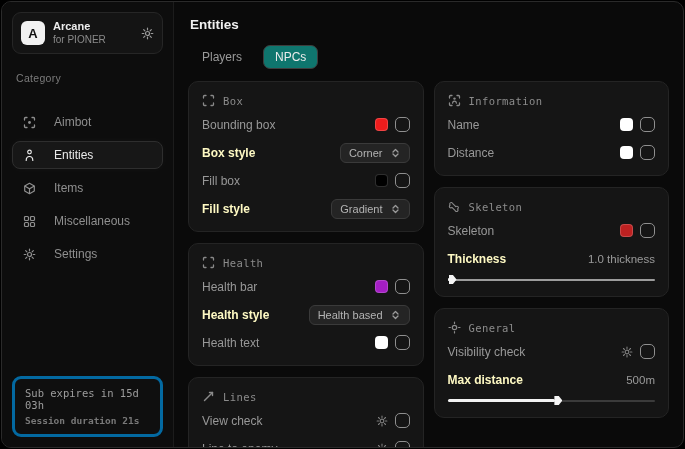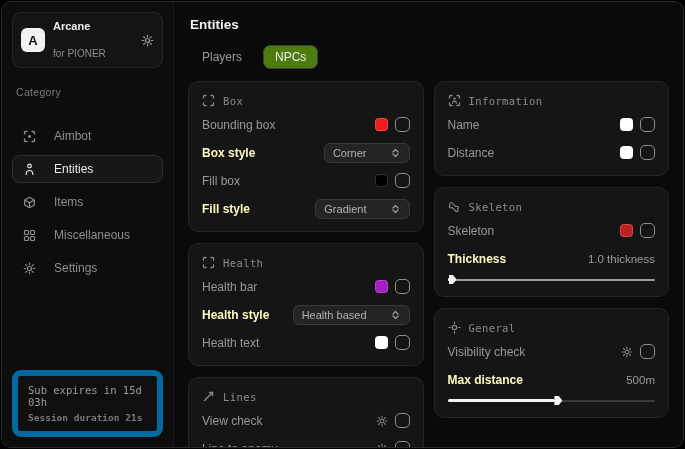--- a/index.html
+++ b/index.html
@@ -20,68 +20,68 @@
     background:#141414; border:1px solid #262626; border-radius:9px;
     padding:7px 8px; display:flex; align-items:center; gap:8px;
   }
   .logo {
     width:24px; height:24px; background:#f2f2f2; border-radius:6px;
     display:flex; align-items:center; justify-content:center;
     color:#111; font-weight:bold; font-size:13px;
   }
   .brand-text { flex:1; line-height:1.2; }
   .brand-title { color:#ececec; font-size:11px; font-weight:700; }
-  .brand-sub { color:#8b8b8b; font-size:10px; margin-top:15px; }
+  .brand-sub { color:#8b8b8b; font-size:10px; margin-top:1px; }
   .brand-gear { color:#9a9a9a; display:flex; }
   .category-label { color:#7b7b7b; font-size:10.5px; margin:18px 4px 24px 4px; letter-spacing:0.3px; }
   .nav { display:flex; flex-direction:column; gap:5px; }
   .nav-item {
     display:flex; align-items:center; gap:18px; padding:5px 9px;
     border:1px solid transparent; border-radius:8px;
     color:#8f8f8f; font-size:12px; height:28px;
   }
   .nav-item.active {
     background:#171717; border-color:#2e2e2e; color:#e9e9e9;
     box-shadow:0 0 10px rgba(255,255,255,0.03);
   }
   .nav-item .nicon { display:flex; width:14px; justify-content:center; color:inherit; }
   .sidebar-footer {
-    margin-top:auto; border:6px solid #0369a1; border-radius:9px;
+    margin-top:auto; border:3px solid #0369a1; border-radius:9px;
     padding:8px 10px; background:#0f0f0f;
   }
   .footer-line1 { font-family:"DejaVu Sans Mono", monospace; font-size:10.5px; color:#9d9d9d; }
   .footer-line2 { font-family:"DejaVu Sans Mono", monospace; font-size:9.5px; color:#787878; margin-top:4px; font-weight:700; }
   
   .main { flex:1; padding:13px 14px; overflow:hidden; }
   .page-title { color:#f1f1f1; font-size:13.5px; font-weight:700; margin:2px 0 0 2px; }
   .tabs { display:flex; gap:9px; margin:13px 0 0 2px; }
   .tab {
     font-size:12px; color:#9a9a9a; padding:4px 11px; border-radius:7px;
     border:1px solid transparent;
   }
   .tab.active {
-    background:#4d7c0f; border-color:#3d3d3d; color:#ececec;
+    background:#0f766e; border-color:#3d3d3d; color:#ececec;
   }
   .columns { display:flex; gap:10px; margin-top:12px; }
   .col { display:flex; flex-direction:column; gap:11px; width:239px; }
   .card {
     background:#151515; border:1px solid #242424; border-radius:10px;
     padding:10px 13px 12px 13px;
   }
   .card-head { display:flex; align-items:flex-end; gap:8px; margin:2px 0 4px 0; }
   .card-head .cicon { color:#8a8a8a; display:flex; }
   .card-title { font-family:"DejaVu Sans Mono", monospace; font-size:10.5px; color:#8c8c8c; letter-spacing:0.4px; }
   .row { display:flex; align-items:center; justify-content:space-between; height:21px; margin-top:7px; }
   .row-label { font-size:12px; color:#989898; }
   .row-label.bright { color:#fef9c3; font-weight:700; }
   .row-right { display:flex; align-items:center; gap:7px; }
   .swatch { width:13px; height:13px; border-radius:4px; border:1px solid rgba(255,255,255,0.18); }
   .checkbox { width:15px; height:15px; border:1.5px solid #8f8f8f; border-radius:5px; background:transparent; }
   .dropdown {
-    display:flex; align-items:center; gap:23px; background:#242424;
+    display:flex; align-items:center; gap:7px; background:#242424;
     border:1px solid #3a3a3a; border-radius:6px; padding:3px 8px;
   }
   .dropdown-value { font-size:11px; color:#b3b3b3; }
   .dropdown .dicon { color:#9a9a9a; display:flex; }
   .row-gear { color:#7e7e7e; display:flex; }
   .slider-value { font-size:11.5px; color:#9a9a9a; }
   .slider { position:relative; height:9px; margin-top:6px; display:flex; align-items:center; }
   .slider-track { position:absolute; left:0; right:0; height:2px; background:#3b3b3b; border-radius:2px; }
   .slider-track.light { background:#9c9c9c; }
   .slider-fill { position:absolute; left:0; height:3px; background:#f2f2f2; border-radius:2px; }

